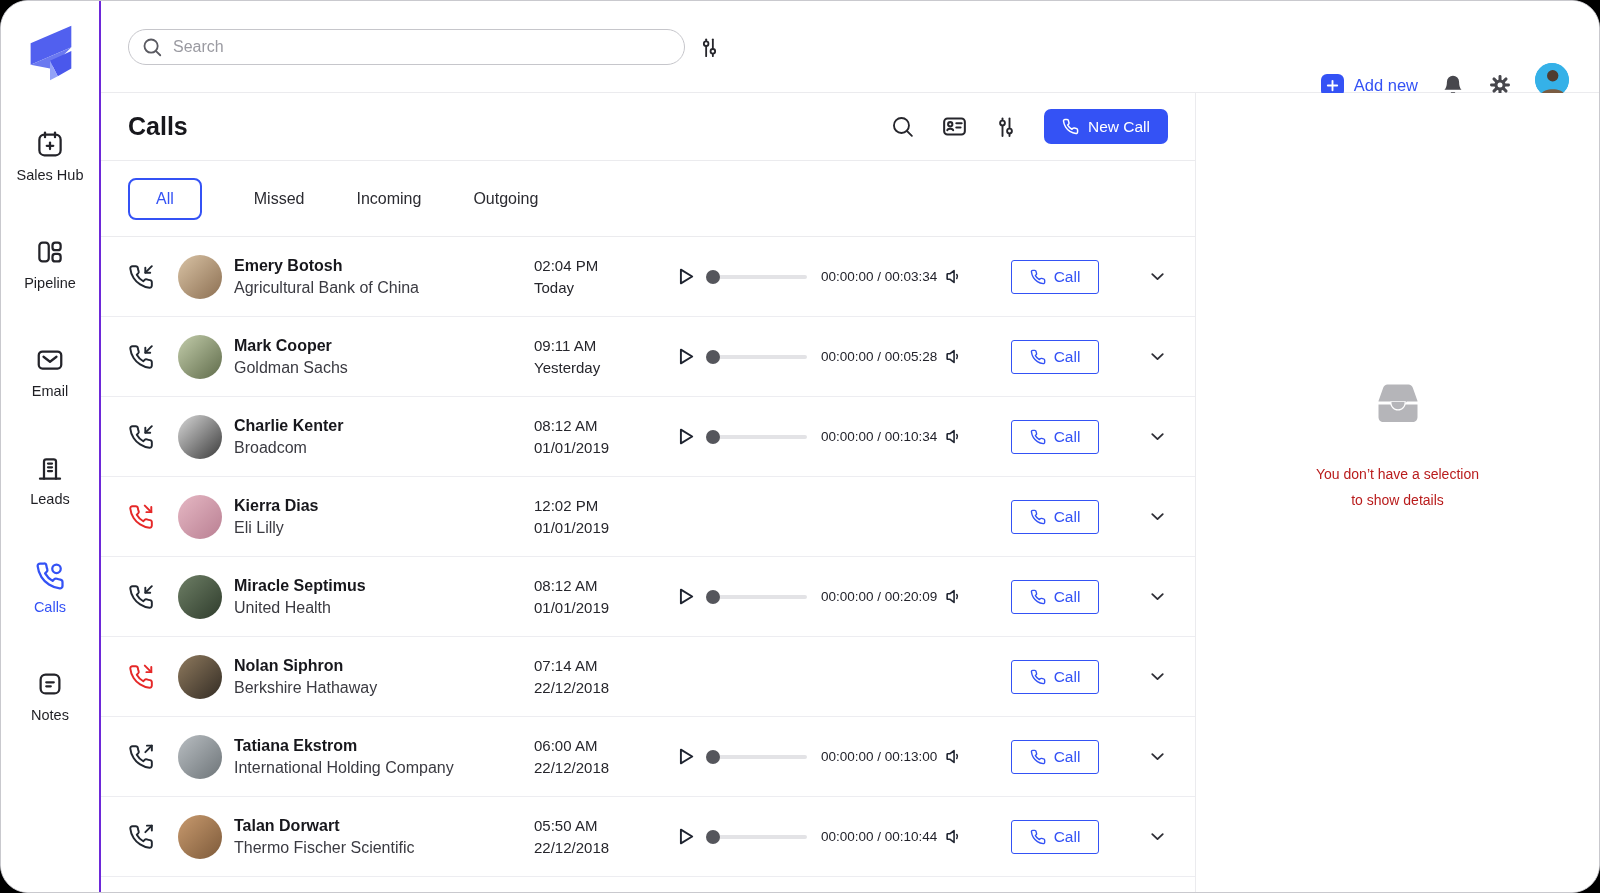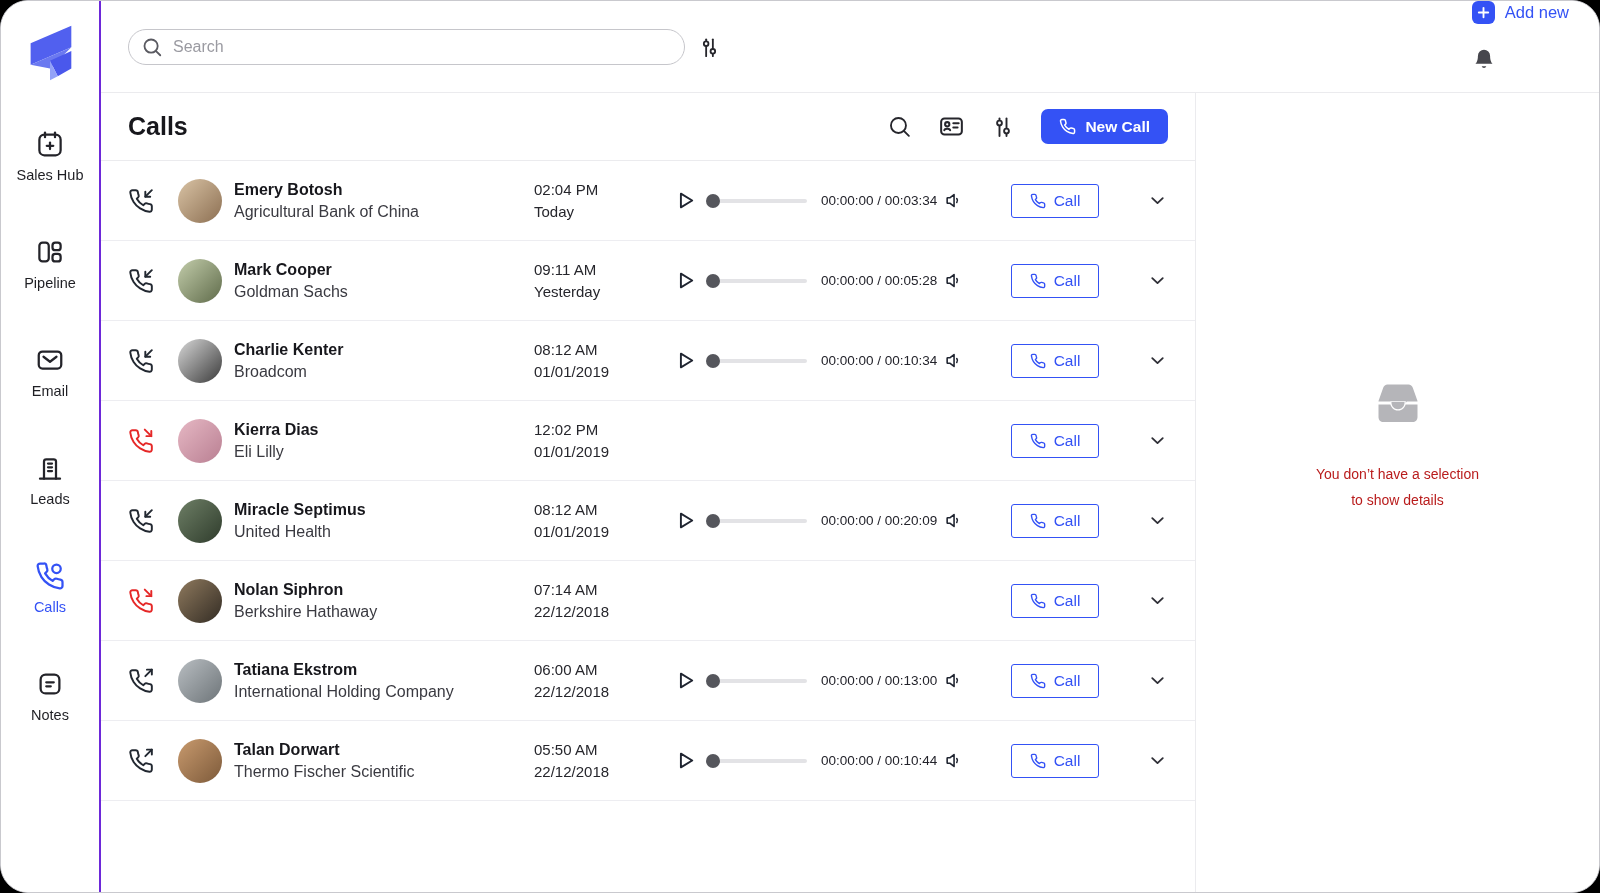--- a/index.html
+++ b/index.html
@@ -16,33 +16,33 @@
   .nav-item.active .nav-label { color:#3452F5; }
   .icon svg { display:block; }
 
   
   .topbar { position:absolute; left:100px; right:0; top:0; height:92px; border-bottom:1px solid #ebebee; background:#fff; }
   .search-wrap { position:absolute; left:27px; top:28px; width:557px; height:36px; }
   .search-input { width:100%; height:100%; border:1.5px solid #c6c6cb; border-radius:18px; padding:0 16px 0 44px; font-size:16px; color:#26262c; font-family:"Liberation Sans", sans-serif; outline:none; }
   .search-input::placeholder { color:#9a9aa1; }
   .search-wrap .icon { position:absolute; left:13px; top:7px; color:#5a5a61; }
   .topbar-filter { position:absolute; left:597px; top:35px; color:#26262c; cursor:pointer; }
-  .topbar-right { position:absolute; right:30px; top:0; height:96px; display:flex; align-items:flex-start; gap:23px;flex-direction:column; }
+  .topbar-right { position:absolute; right:30px; top:0; height:96px; display:flex; align-items:flex-end; gap:23px; }
   .add-new { display:flex; align-items:center; gap:10px; color:#3452F5; font-size:16.5px; font-weight:500; background:none; border:none; cursor:pointer; font-family:"Liberation Sans", sans-serif; }
   .plus-box { width:23px; height:23px; border-radius:6px; background:#3452F5; display:flex; align-items:center; justify-content:center; }
   .bell-btn, .gear-btn { background:none; border:none; cursor:pointer; color:#47474d; padding:0; }
   .user-avatar { width:34px; height:34px; border-radius:50%; background:#35b1e8; overflow:hidden; cursor:pointer; display:block; }
 
   
   .main { position:absolute; left:100px; top:92px; width:1094px; bottom:0; background:#fff; }
   .calls-header { height:68px; border-bottom:1px solid #ebebee; display:flex; align-items:center; padding:0 27px; }
   .page-title { font-size:25px; font-weight:700; color:#17171c; }
   .header-actions { margin-left:auto; display:flex; align-items:center; gap:26px; color:#26262c; }
   .header-actions .icon { cursor:pointer; }
-  .new-call-btn { display:flex; align-items:center; gap:9px; background:#3452F5; color:#fff; border:none; border-radius:7px; height:35px; padding:0 18px; font-size:15.5px; font-family:"Liberation Sans", sans-serif; cursor:pointer;font-weight:bold; }
+  .new-call-btn { display:flex; align-items:center; gap:9px; background:#3452F5; color:#fff; border:none; border-radius:7px; height:35px; padding:0 18px; font-size:15.5px; font-family:"Liberation Sans", sans-serif; cursor:pointer; }
 
   .tabs { height:76px; display:flex; align-items:center; gap:52px; padding-left:27px; border-bottom:1px solid #ebebee; }
   .tab { font-size:16px; color:#2b2b31; background:none; border:none; cursor:pointer; font-family:"Liberation Sans", sans-serif; padding:0; }
   .tab.active { color:#3452F5; border:2px solid #3452F5; border-radius:8px; padding:10px 26px; font-weight:500; }
 
   .rows {}
   .call-row { height:80px; display:flex; align-items:center; border-bottom:1px solid #ededf1; padding-left:27px; }
   .ctype { width:26px; margin-right:24px; color:#222831; }
   .ctype.missed { color:#E52828; }
   .avatar { width:44px; height:44px; border-radius:50%; margin-right:12px; flex:none; }
@@ -230,20 +230,26 @@
         <button class="new-call-btn">
           <span class="icon">
             <svg width="17" height="17" viewBox="0 0 24 24" fill="none" stroke="#fff" stroke-width="2.1" stroke-linecap="round" stroke-linejoin="round">
                 <path d="M22 16.92v3a2 2 0 0 1-2.18 2 19.79 19.79 0 0 1-8.63-3.07 19.5 19.5 0 0 1-6-6 19.79 19.79 0 0 1-3.07-8.67A2 2 0 0 1 4.11 2h3a2 2 0 0 1 2 1.72 12.84 12.84 0 0 0 .7 2.81 2 2 0 0 1-.45 2.11L8.09 9.91a16 16 0 0 0 6 6l1.27-1.27a2 2 0 0 1 2.11-.45 12.84 12.84 0 0 0 2.81.7A2 2 0 0 1 22 16.92z"></path>
               </svg>
           </span>
           <span>New Call</span>
         </button>
       </div>
     </div>
+    <div class="tabs">
+        <button class="tab active">All</button>
+        <button class="tab">Missed</button>
+        <button class="tab">Incoming</button>
+        <button class="tab">Outgoing</button>
+      </div>
     <div class="rows">
         <div class="call-row">
           <span class="ctype incoming icon">
             <svg width="26" height="26" viewBox="0 0 24 24" fill="none" stroke="currentColor" stroke-width="1.8" stroke-linecap="round" stroke-linejoin="round">
               <path d="M22 16.92v3a2 2 0 0 1-2.18 2 19.79 19.79 0 0 1-8.63-3.07 19.5 19.5 0 0 1-6-6 19.79 19.79 0 0 1-3.07-8.67A2 2 0 0 1 4.11 2h3a2 2 0 0 1 2 1.72 12.84 12.84 0 0 0 .7 2.81 2 2 0 0 1-.45 2.11L8.09 9.91a16 16 0 0 0 6 6l1.27-1.27a2 2 0 0 1 2.11-.45 12.84 12.84 0 0 0 2.81.7A2 2 0 0 1 22 16.92z"></path>
               <polyline points="16 3.5 16 8 20.5 8"></polyline>
               <line x1="22" y1="2" x2="16" y2="8"></line>
             </svg>
           </span>
           <span class="avatar" style="background:linear-gradient(135deg,#d9c3a5,#8c6f52)"></span>

